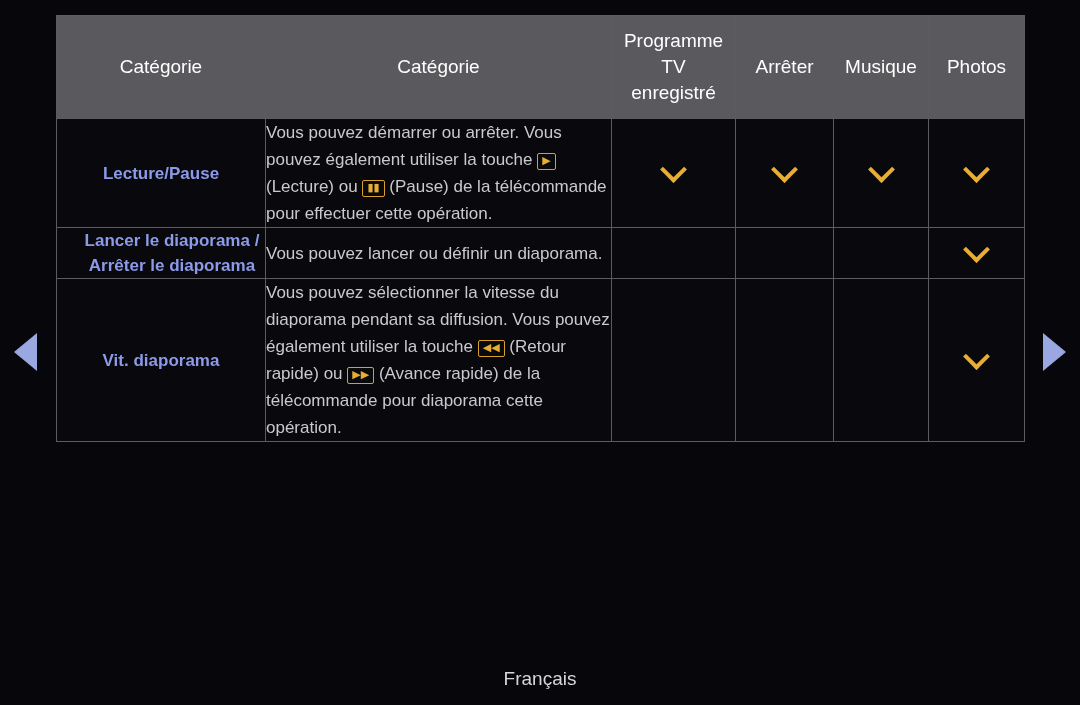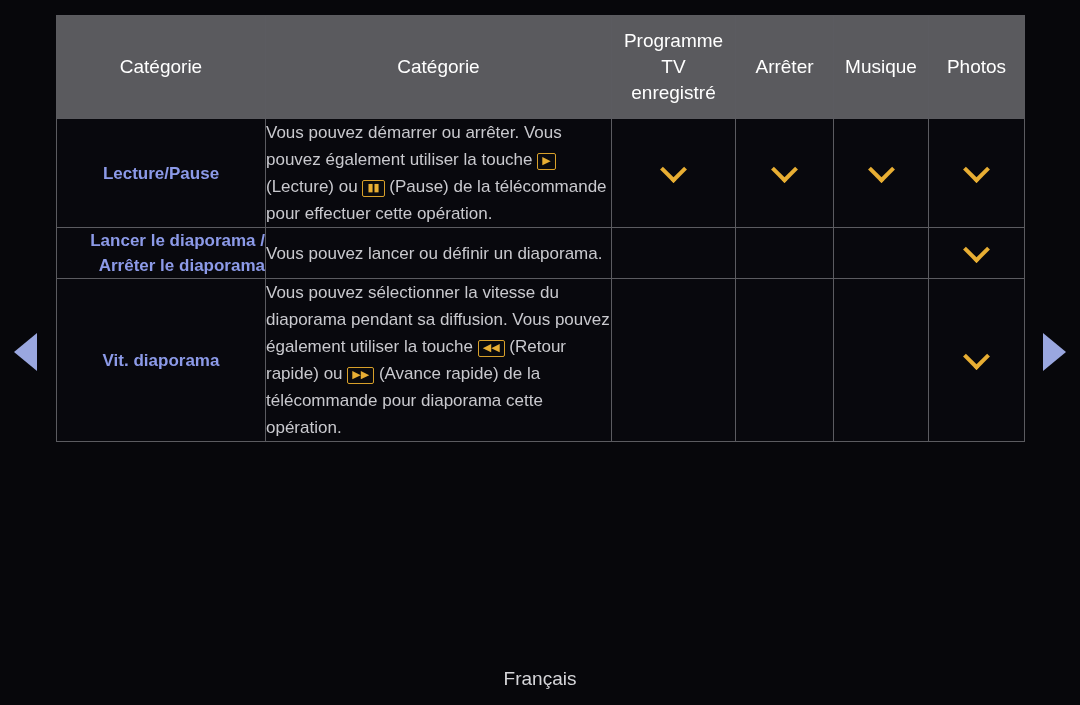--- a/index.html
+++ b/index.html
@@ -76,21 +76,21 @@
   
   .cat {
     color: #8c9ae8;
     font-weight: bold;
     font-size: 17px;
     line-height: 25px;
     text-align: center;
     padding: 8px 14px;
   }
   .cat.left-align {
-    text-align: right;
+    text-align: center;
     padding-left: 22px;
     margin-top: 8px;
   }
 
   
   .ops {
     color: #c9c9ce;
     font-size: 17px;
     line-height: 27px;
     padding: 9px 16px 9px 22px;

